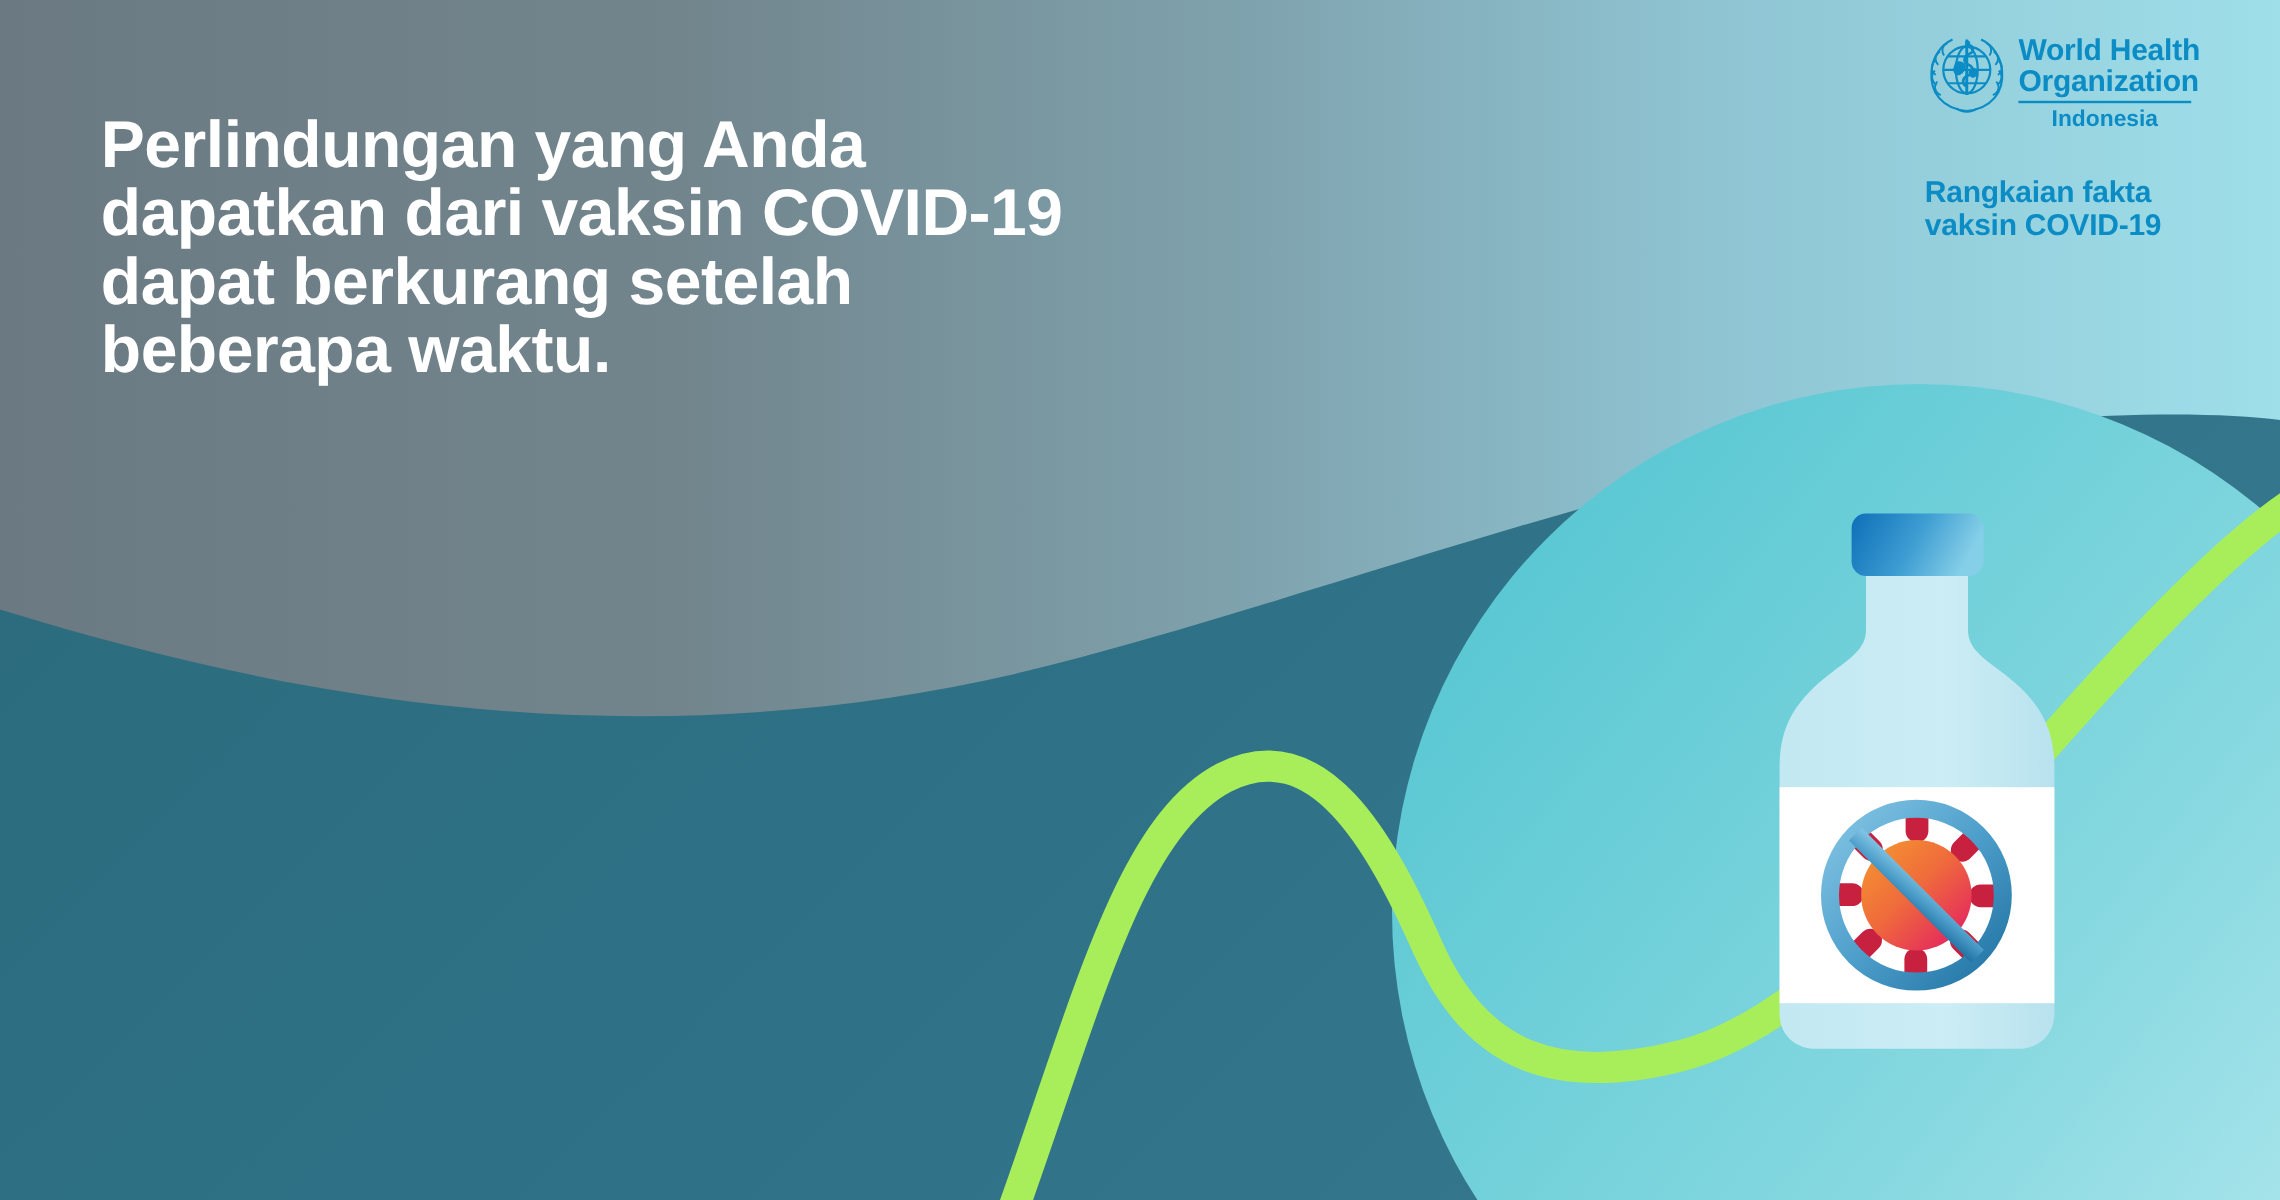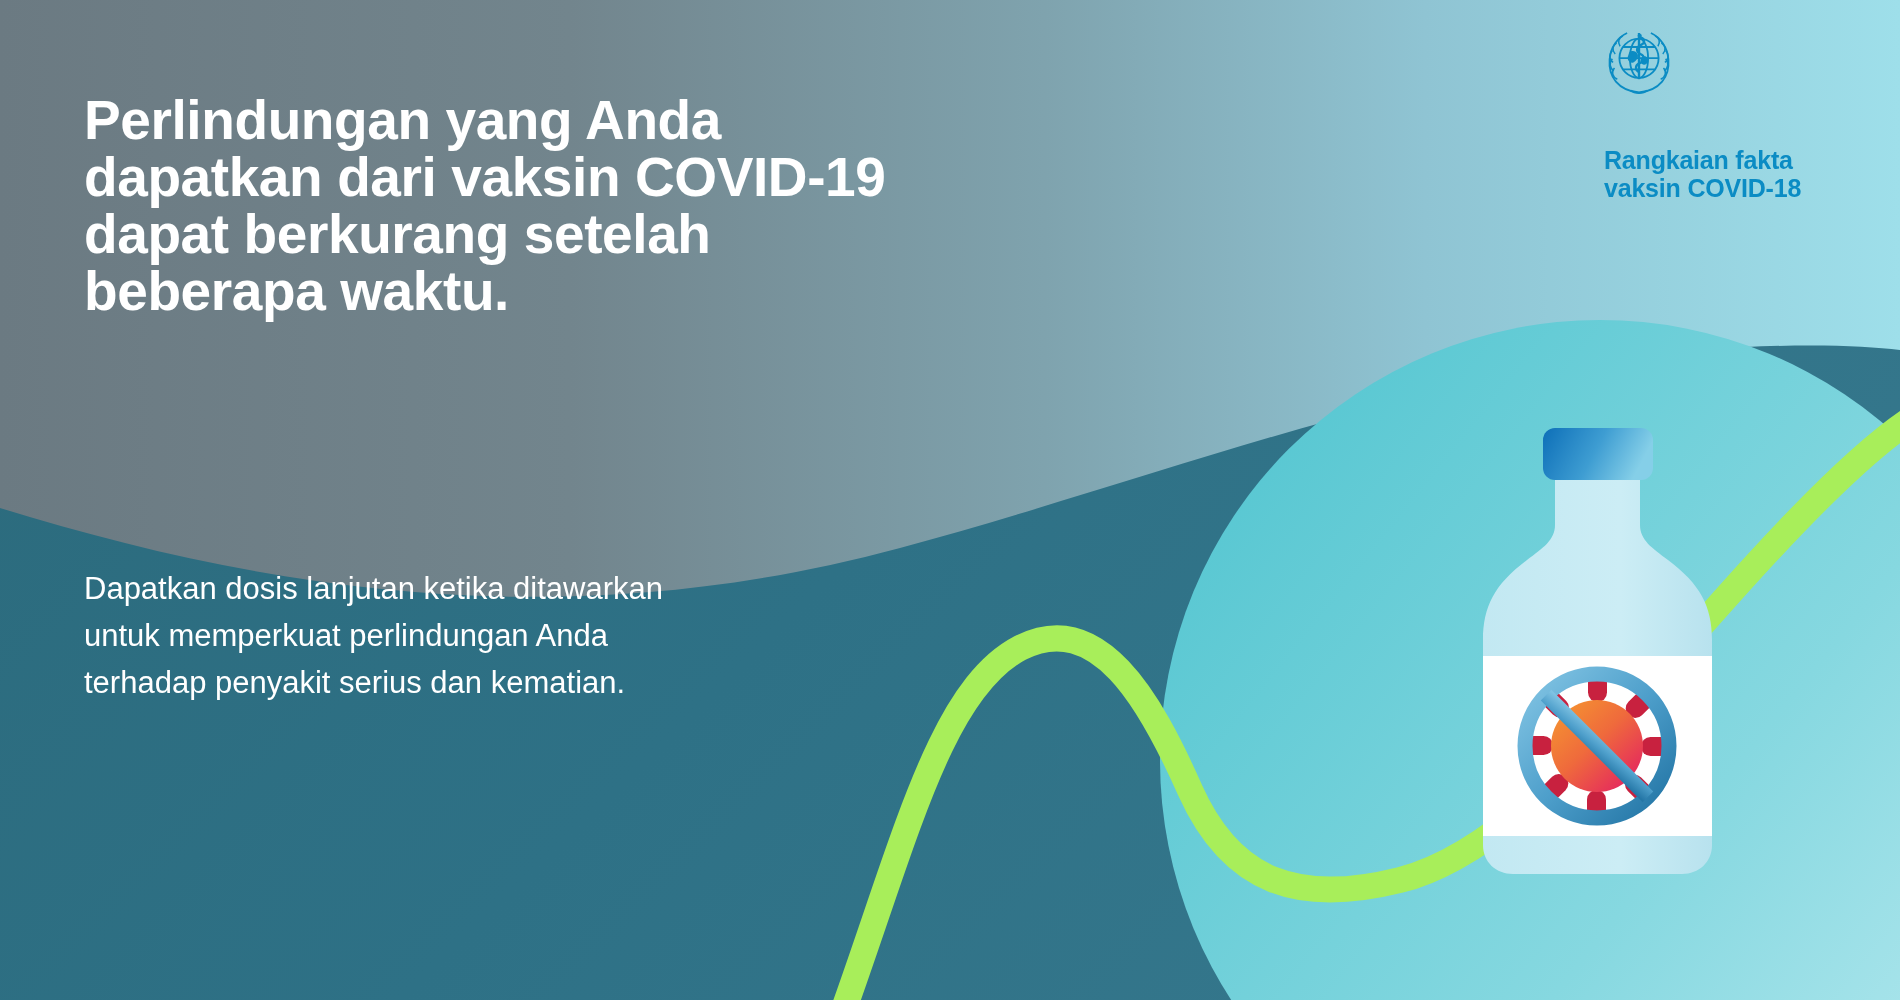--- a/index.html
+++ b/index.html
@@ -200,23 +200,20 @@
         </g>
       </g>
     </g>
   </svg>
 
   <div class="headline">Perlindungan yang Anda
 dapatkan dari vaksin COVID-19
 dapat berkurang setelah
 beberapa waktu.</div>
 
-  <div class="subcopy">Dapatkan dosis lanjutan ketika ditawarkan
-untuk memperkuat perlindungan Anda
-terhadap penyakit serius dan kematian.</div>
 
   <div class="who-block">
     <div class="who-row">
       <svg class="who-emblem" viewBox="0 0 100 100">
         <g fill="none" stroke="#0B8CC4" stroke-width="2.6">
 
           <path d="M50,95 C20,92 6,72 8,48 C9,30 20,16 33,10"></path>
           <path d="M50,95 C80,92 94,72 92,48 C91,30 80,16 67,10"></path>
 
           <path d="M14,64 C8,60 7,52 12,47" stroke-width="2.2"></path>
@@ -243,19 +240,25 @@
         <path d="M36,38 C40,34 46,36 48,40 C50,45 46,50 42,52 C37,54 33,49 34,44 Z" fill="#0B8CC4"></path>
         <path d="M55,44 C59,42 64,45 63,50 C62,55 57,57 54,54 C51,51 52,46 55,44 Z" fill="#0B8CC4"></path>
 
         <path d="M50,10 L50,76" stroke="#0B8CC4" stroke-width="3.4" fill="none"></path>
 
         <path d="M50,16 C58,17 60,24 53,27 C46,30 45,37 52,40 C59,43 58,50 51,53 C44,56 44,63 50,66" stroke="#0B8CC4" stroke-width="3.2" fill="none" stroke-linecap="round"></path>
         <circle cx="51" cy="14" r="3" fill="#0B8CC4"></circle>
 
         <path d="M38,92 C44,97 56,97 62,92" stroke="#0B8CC4" stroke-width="2.6" fill="none"></path>
       </svg>
+      <div class="who-words">
+        <div class="who-name">World Health
+Organization</div>
+        <div class="who-rule"></div>
+        <div class="who-country">Indonesia</div>
+      </div>
     </div>
   </div>
 
   <div class="series-title">Rangkaian fakta
-vaksin COVID-18</div>
+vaksin COVID-19</div>
 
 </div>
 
 </body></html>

